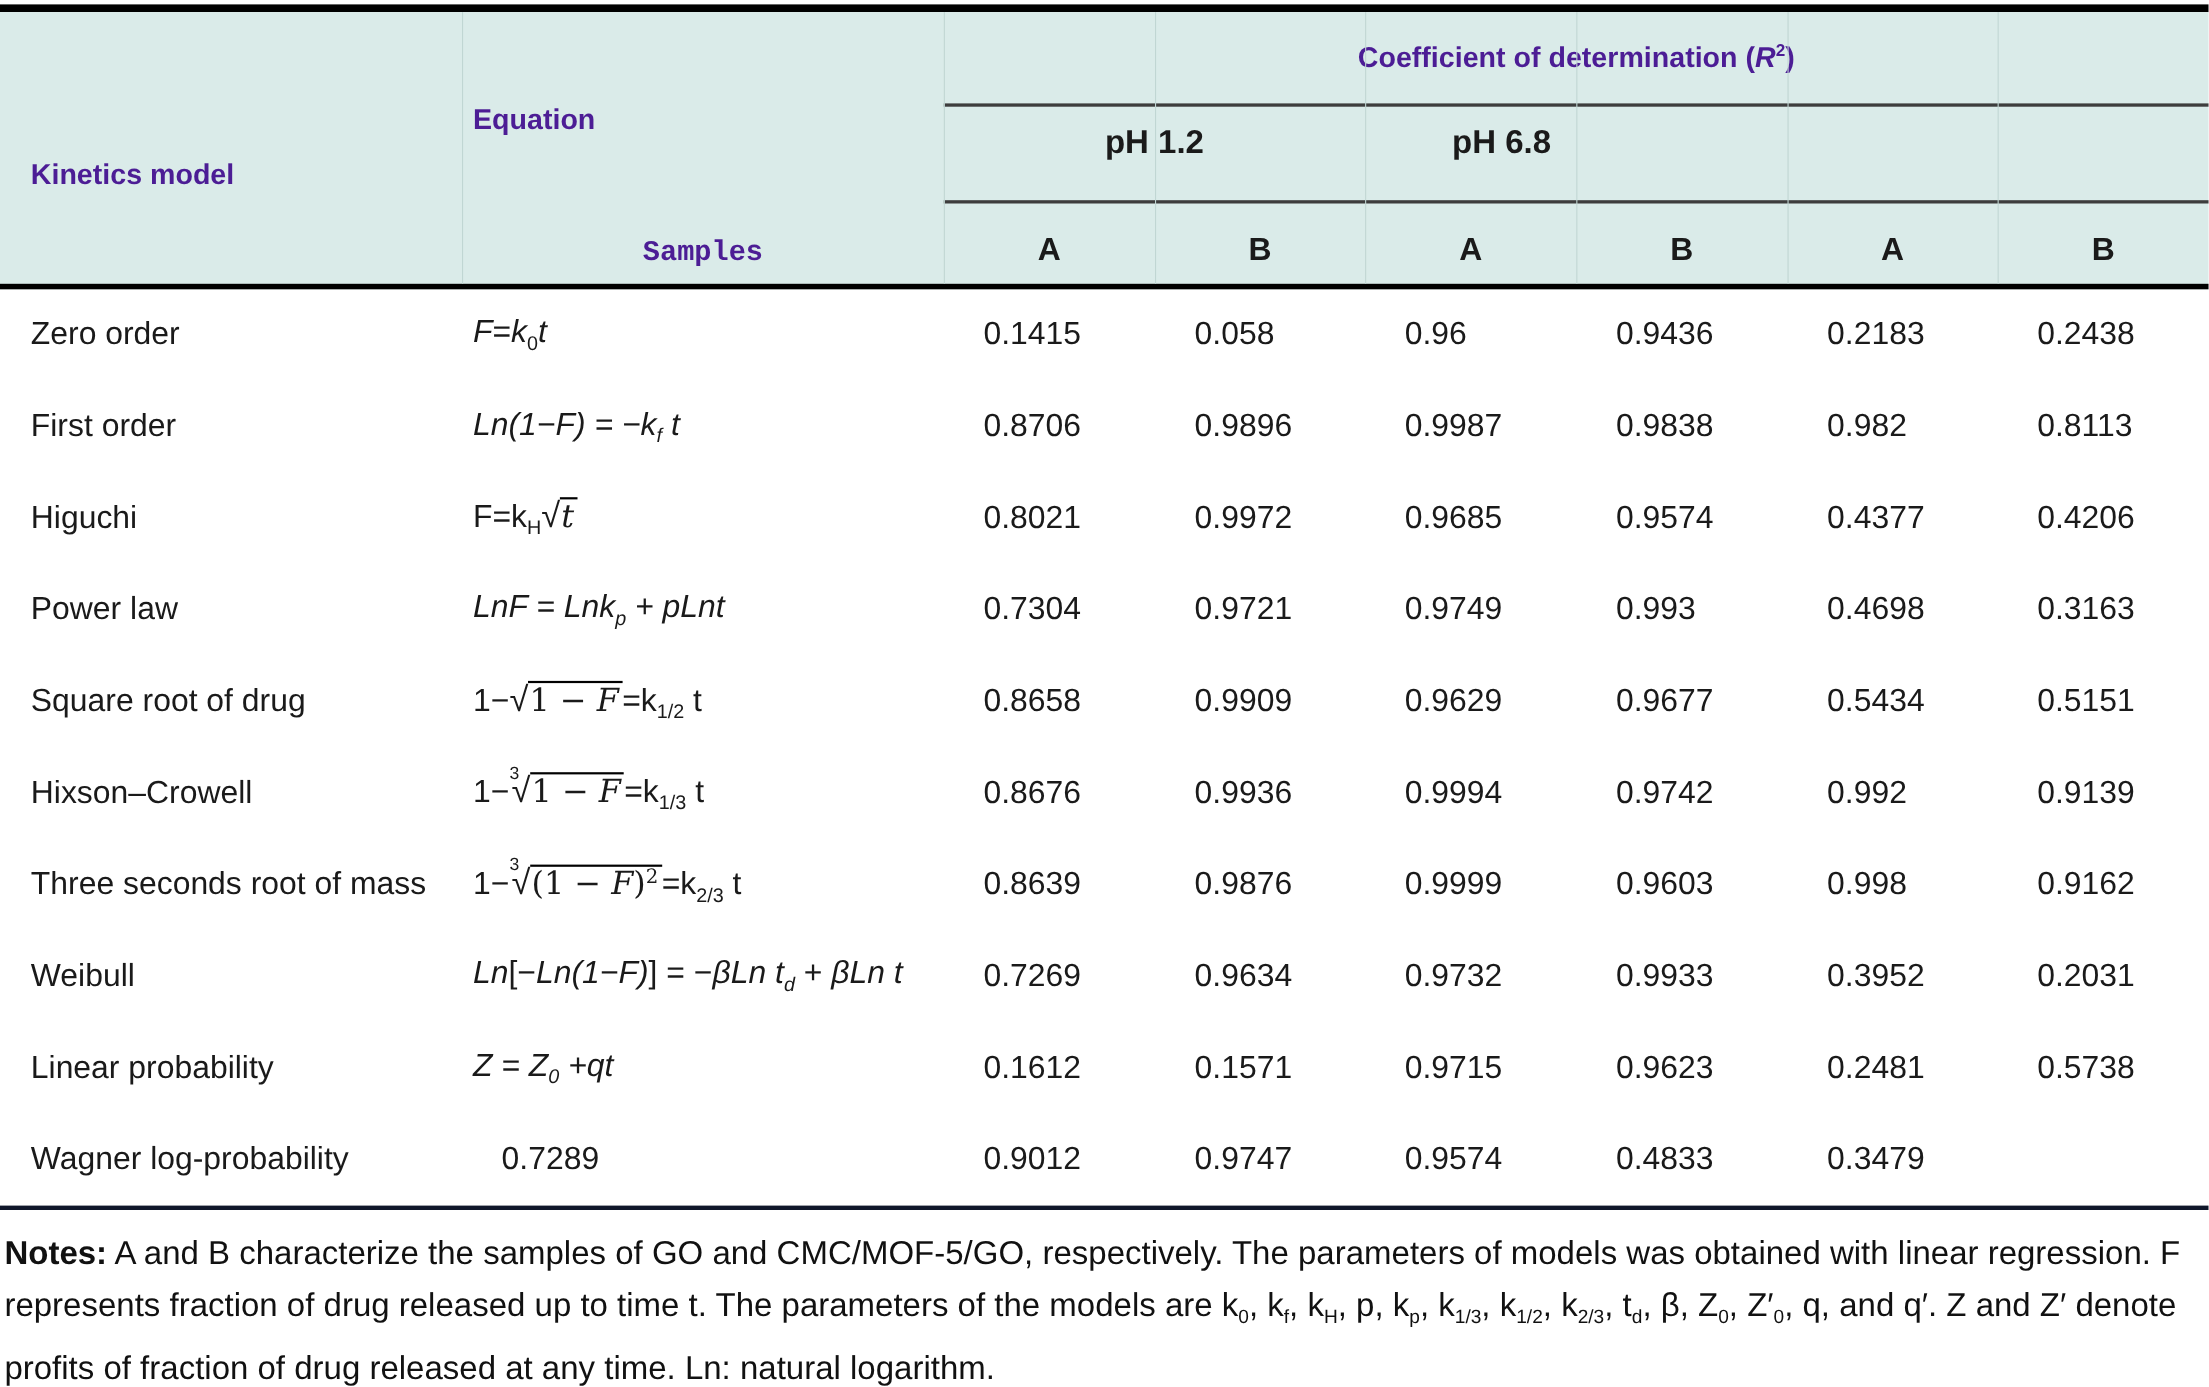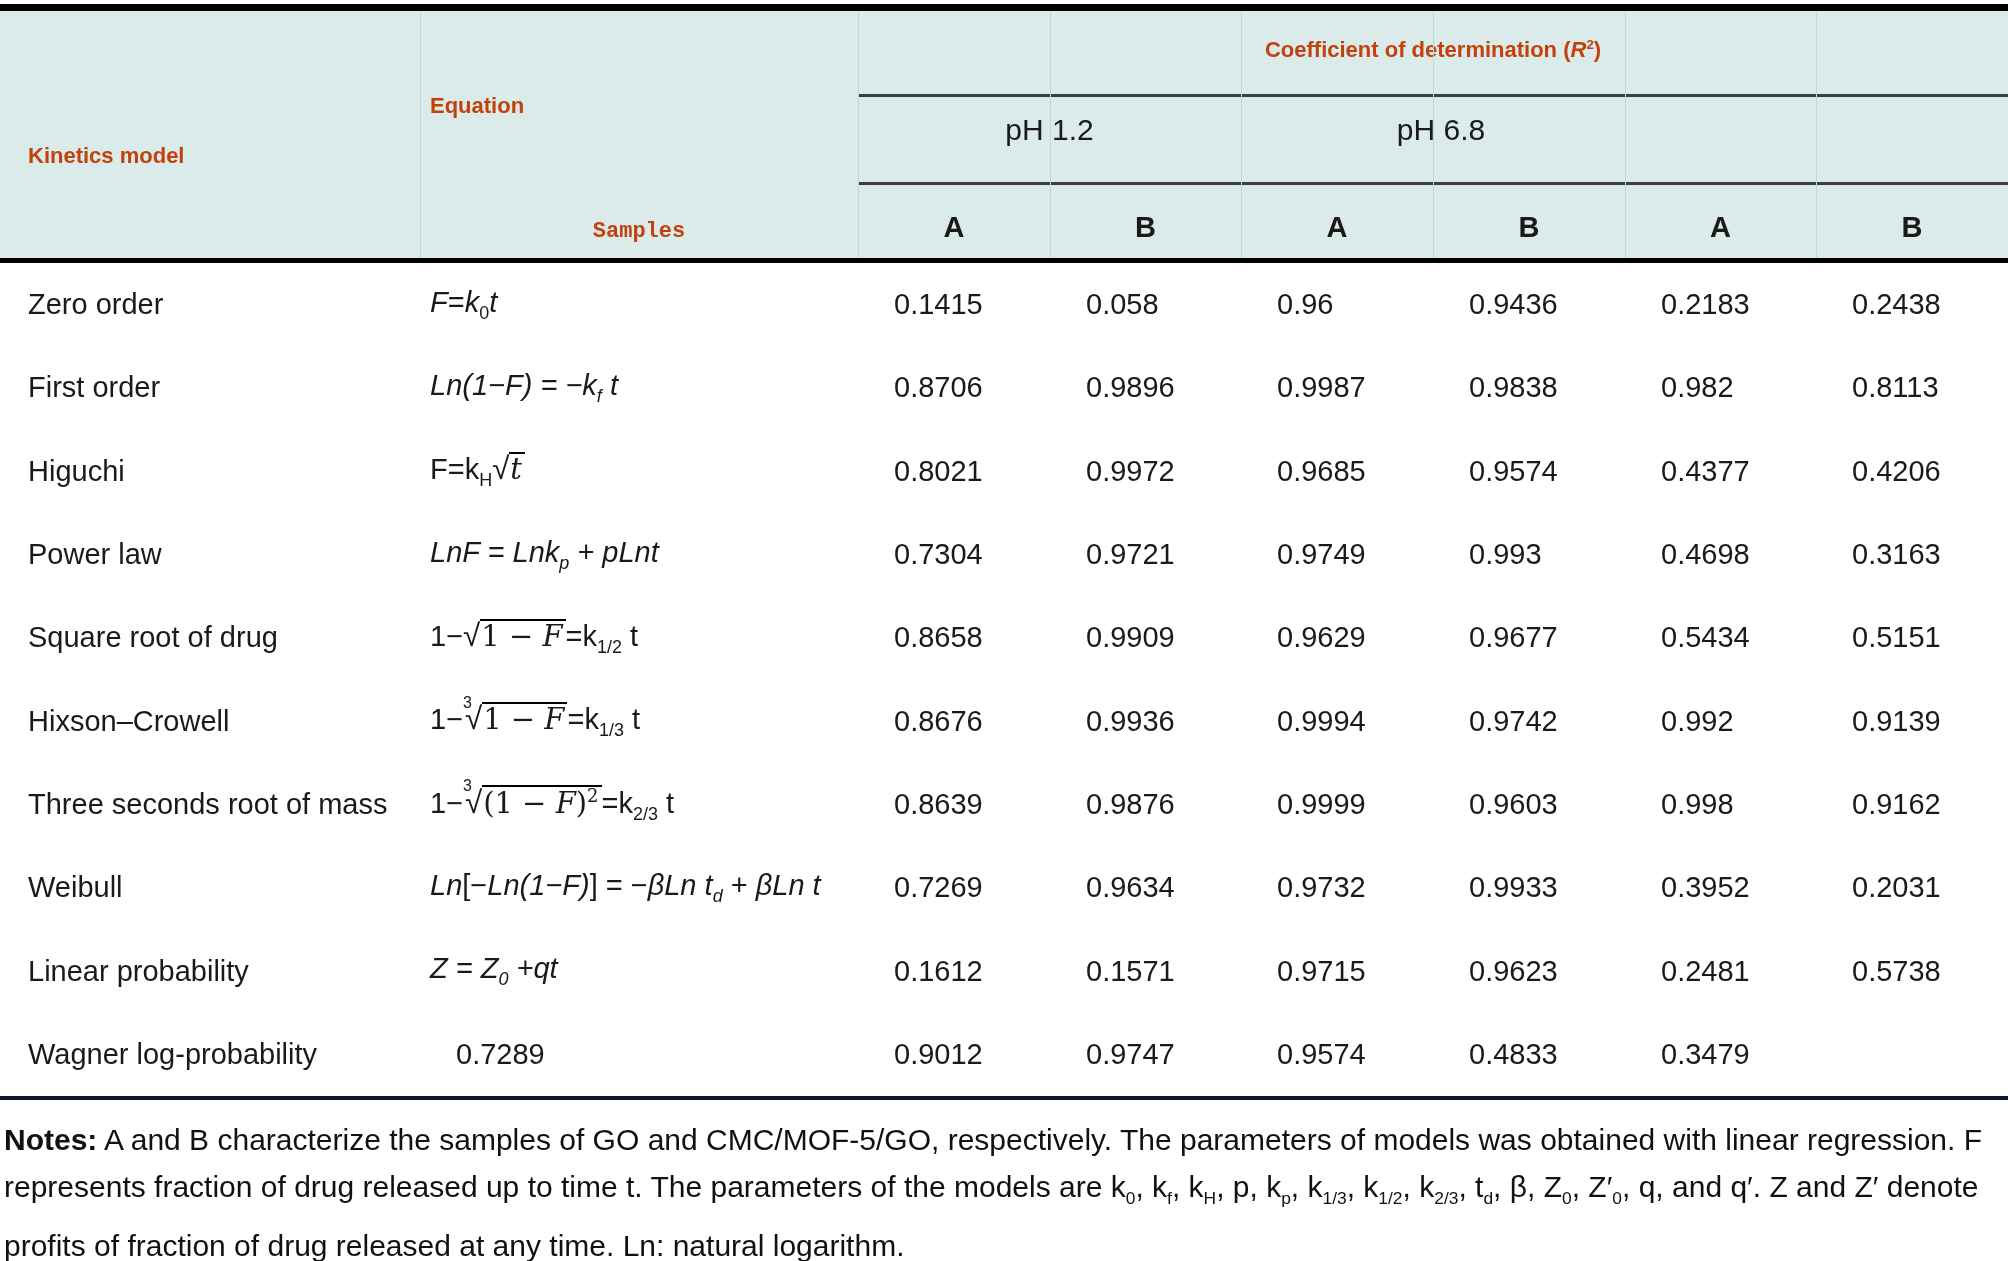--- a/index.html
+++ b/index.html
@@ -17,30 +17,30 @@
   .header-band{
     position:relative;
     height:247px;
     background:#daebe9;
     border-bottom:5px solid #000000;
   }
   .col-sep{
     position:absolute;top:0;bottom:0;width:1px;
     background:#c0d6d3;
   }
-  .hb-cell{position:absolute;font-weight:bold;font-size:22px;color:#c2410c;}
+  .hb-cell{position:absolute;font-weight:bold;font-size:26px;color:#4c1d95;}
   .h-kinetics{left:28px;top:132px;}
   .h-equation{left:430px;top:82px;}
   .h-samples{left:420px;width:438px;bottom:14px;text-align:center;font-family:Liberation Mono, monospace;}
   .h-coef{left:858px;right:0;top:26px;text-align:center;}
   .h-coef sup{font-size:60%;}
   .h-rule{position:absolute;left:858px;right:0;height:3px;background:#3d3d3d;}
   .rule1{top:83px;}
   .rule2{top:171px;}
-  .h-ph{position:absolute;top:102px;text-align:center;font-weight:normal;font-size:30px;}
+  .h-ph{position:absolute;top:102px;text-align:center;font-weight:bold;font-size:30px;}
   .h-ab{position:absolute;bottom:14px;text-align:center;font-weight:bold;font-size:29px;}
   
   .body-grid{
     display:grid;
     grid-template-columns:420px 438px 192px 191px 192px 192px 191px 192px;
     grid-auto-rows:83.3px;
     align-items:center;
     border-bottom:4px solid #0f172a;
     font-size:29px;
   }
@@ -88,21 +88,21 @@
     <div class="h-rule rule2"></div>
 
   <div class="col-sep" style="left: 420px;"></div>
       <div class="col-sep" style="left: 858px;"></div>
       <div class="col-sep" style="left: 1050px;"></div>
       <div class="col-sep" style="left: 1241px;"></div>
       <div class="col-sep" style="left: 1433px;"></div>
       <div class="col-sep" style="left: 1625px;"></div>
       <div class="col-sep" style="left: 1816px;"></div>
       <div class="h-ph" style="left: 858px; width: 383px;">pH 1.2</div>
-      <div class="h-ph" style="left: 1249px; width: 384px;">pH 6.8</div>
+      <div class="h-ph" style="left: 1173px; width: 384px;">pH 6.8</div>
       <div class="h-ab" style="left: 858px; width: 192px;">A</div>
       <div class="h-ab" style="left: 1050px; width: 191px;">B</div>
       <div class="h-ab" style="left: 1241px; width: 192px;">A</div>
       <div class="h-ab" style="left: 1433px; width: 192px;">B</div>
       <div class="h-ab" style="left: 1625px; width: 191px;">A</div>
       <div class="h-ab" style="left: 1816px; width: 192px;">B</div>
     </div>
 
   <div class="body-grid">
 

